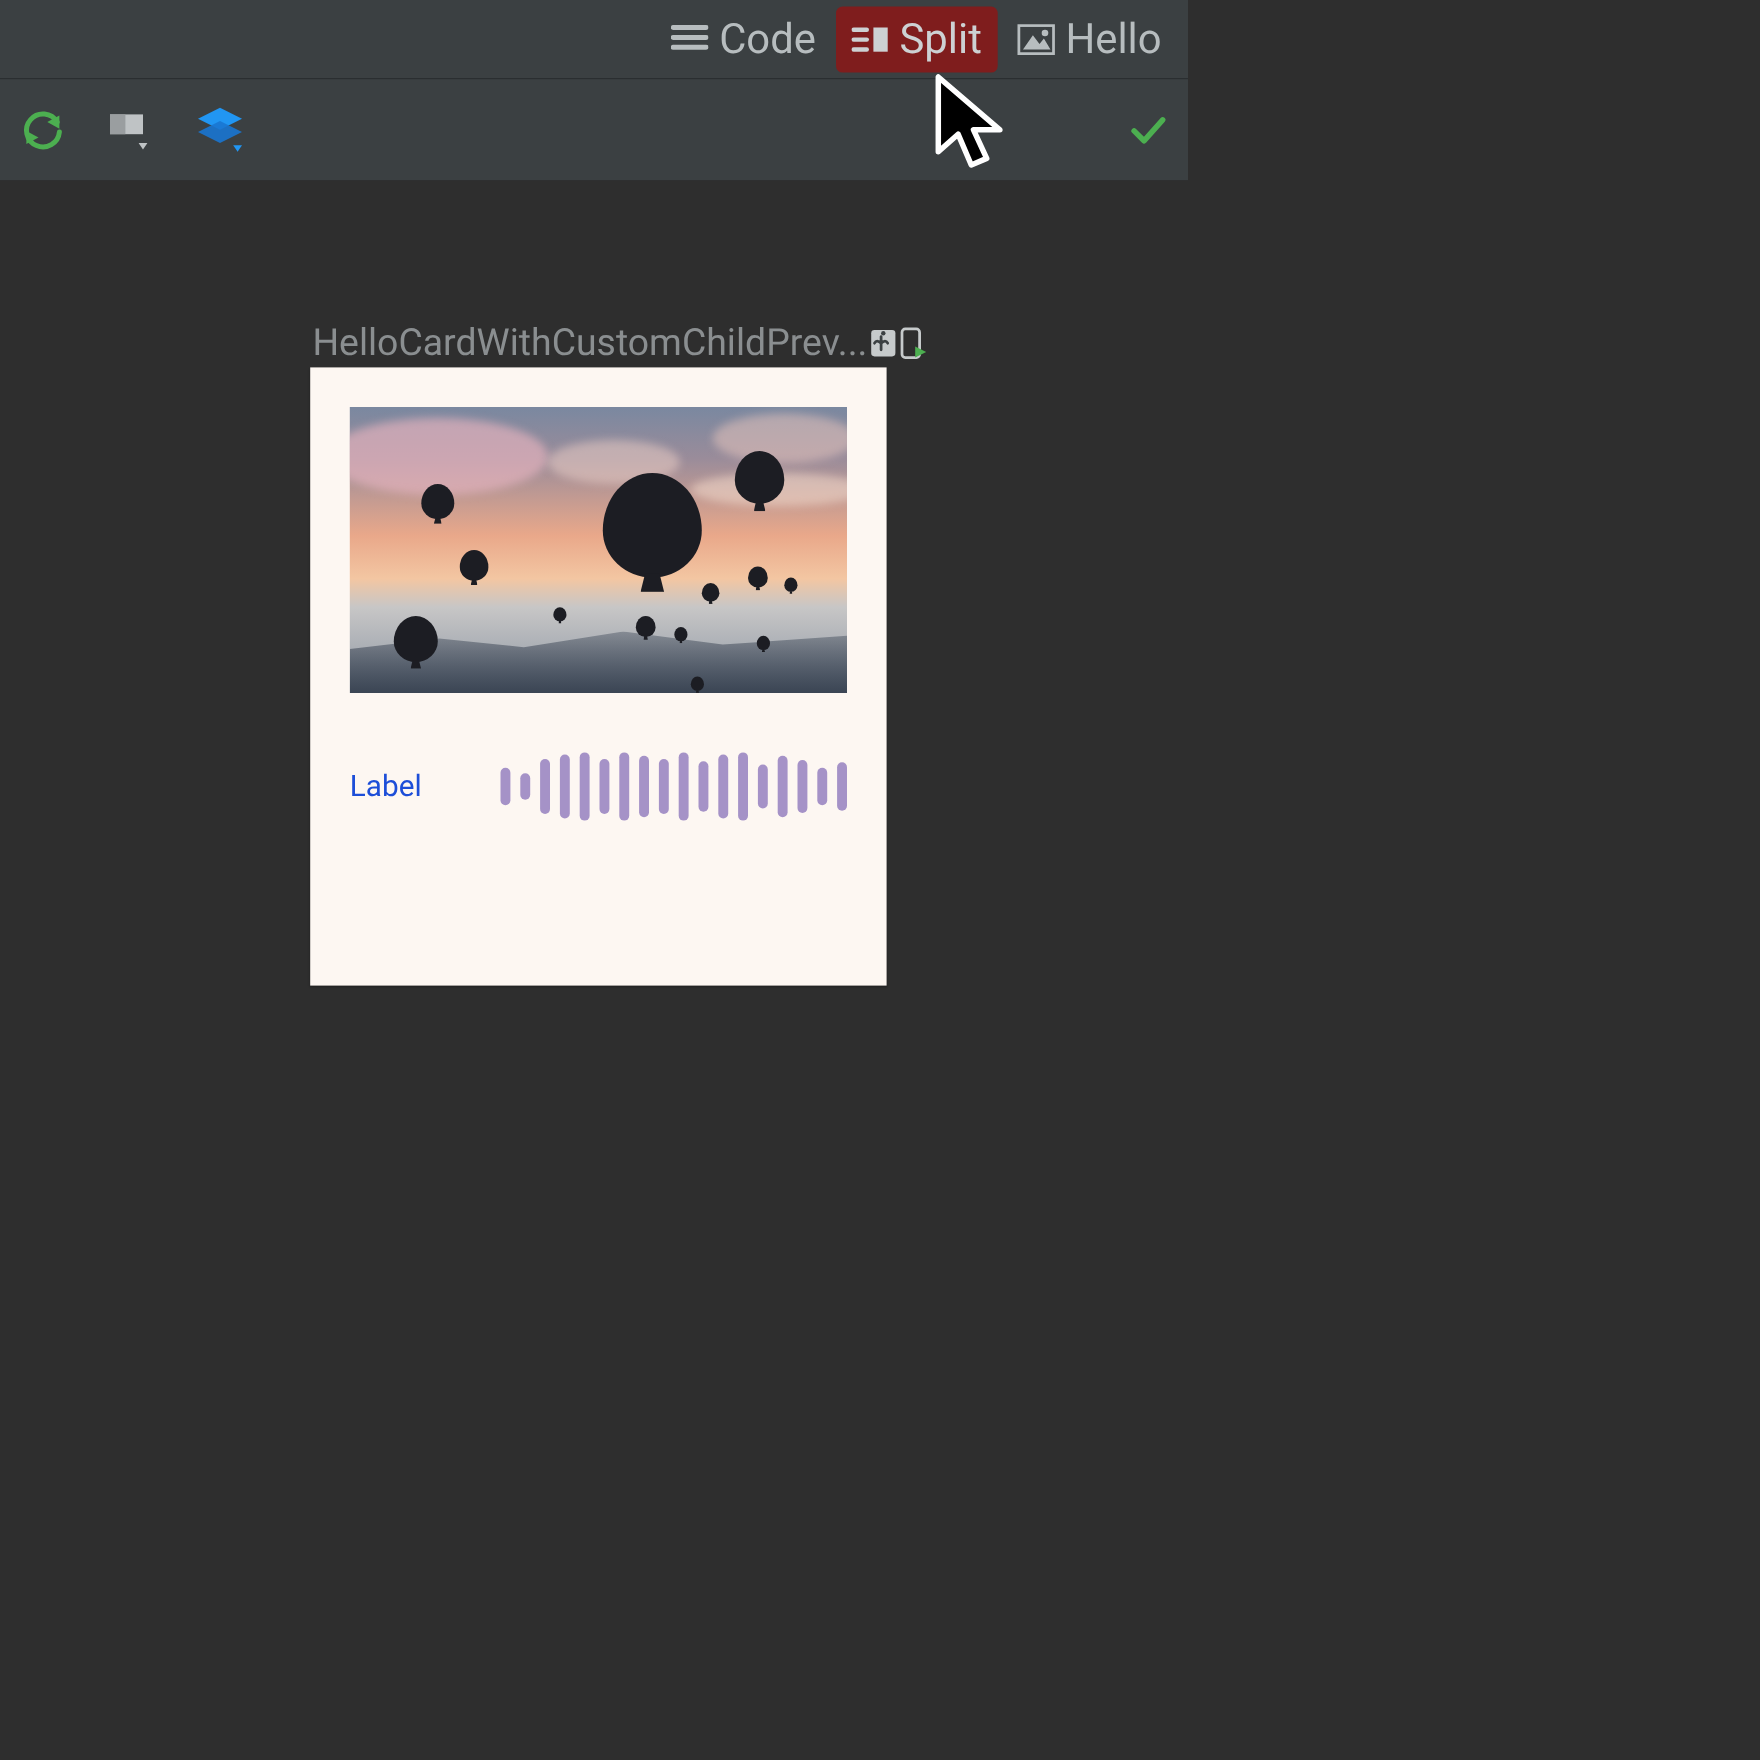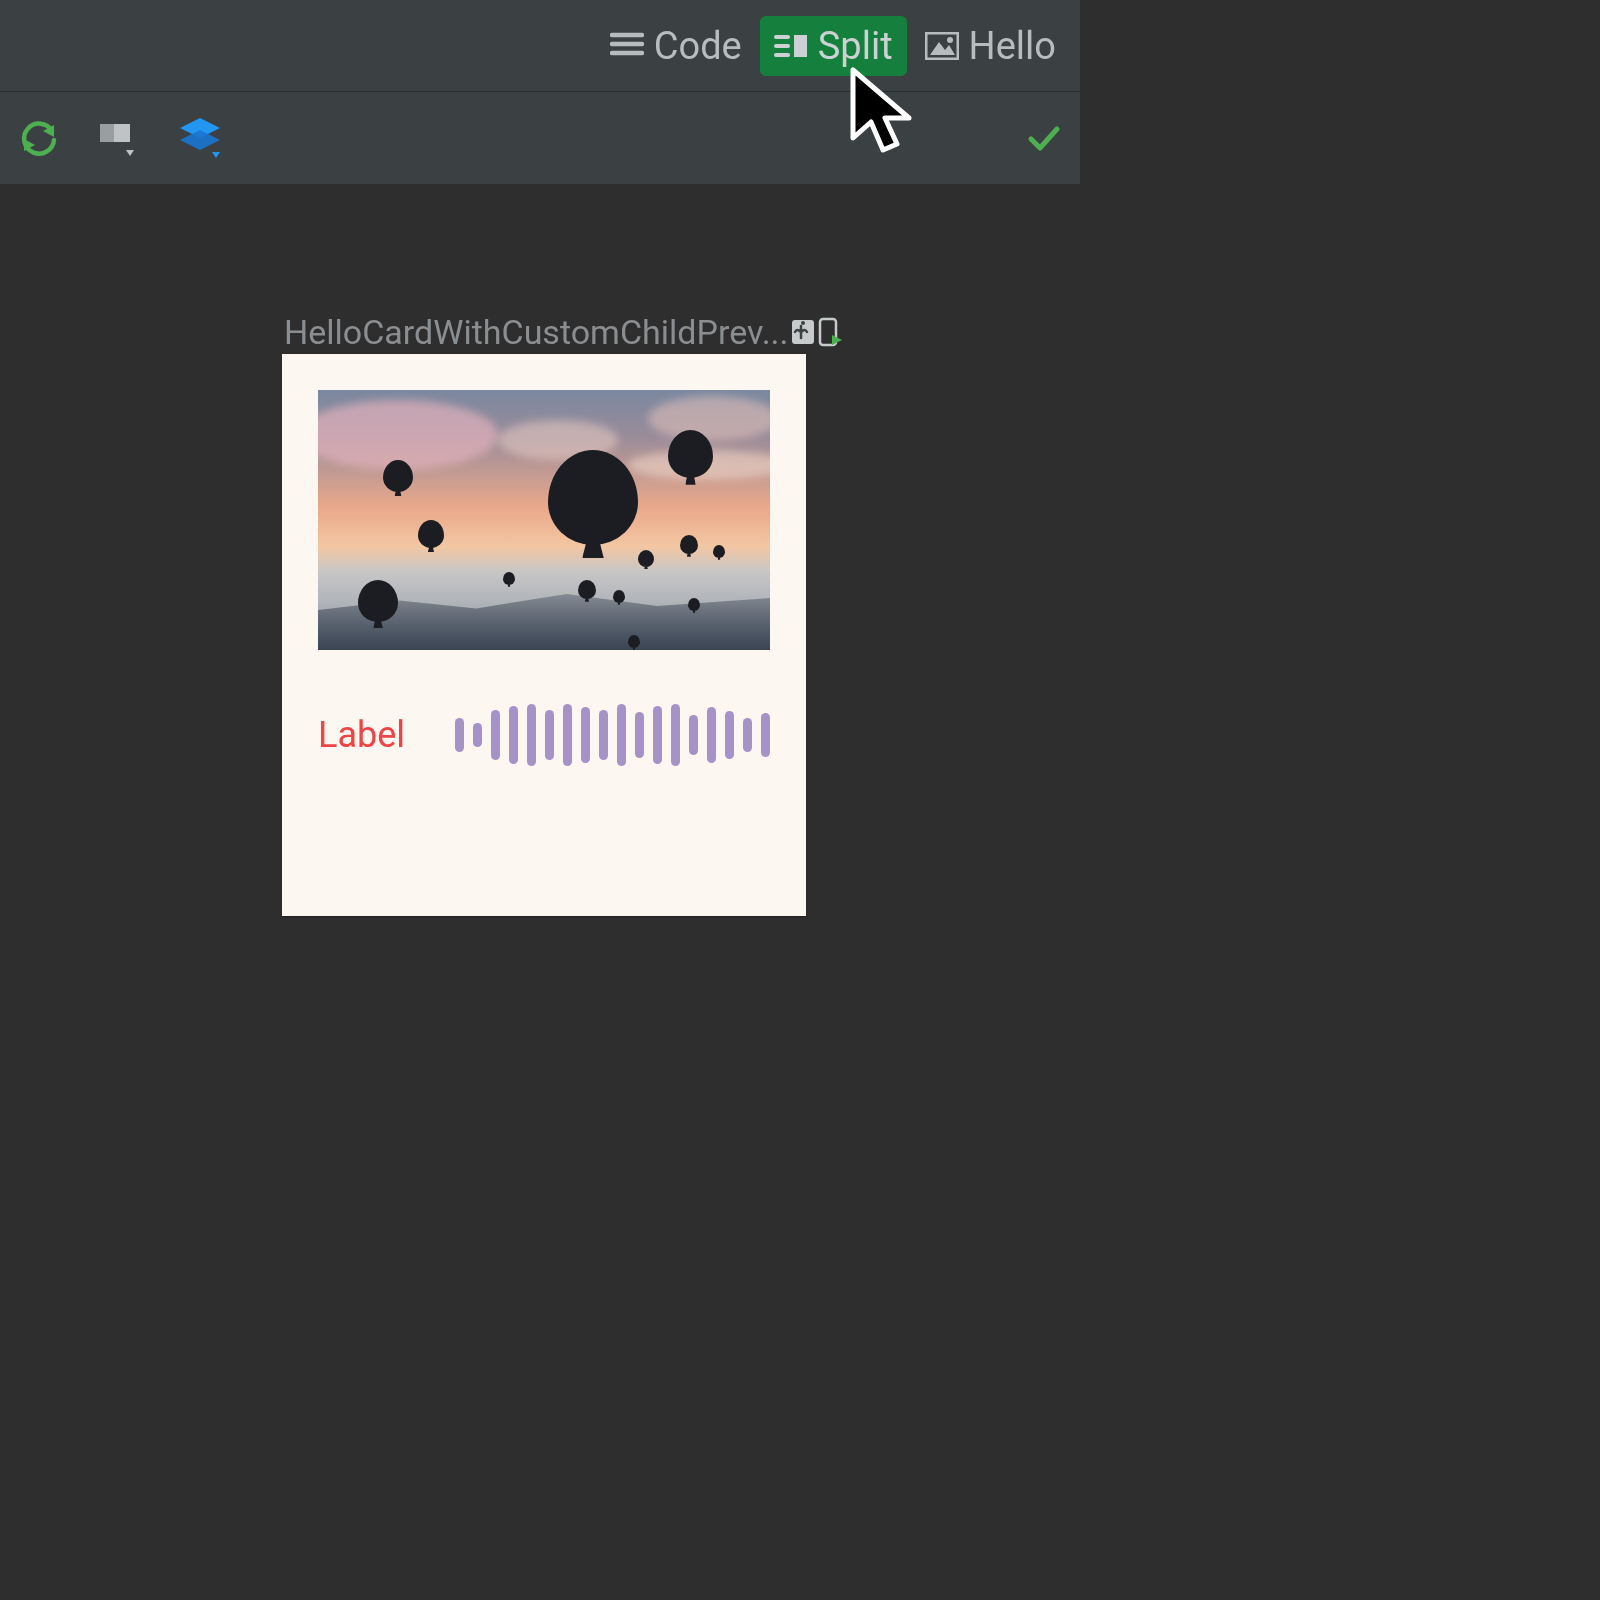--- a/index.html
+++ b/index.html
@@ -1,42 +1,42 @@
 <!DOCTYPE html>
 <html><head>
 <meta charset="utf-8">
 <style>
   * { box-sizing: border-box; margin: 0; padding: 0; }
   html, body { width: 1080px; height: 1080px; overflow: hidden; font-family: -apple-system, BlinkMacSystemFont, "Segoe UI", Roboto, sans-serif; }
   body { background: #2e2e2e; }
 
   
   .tabbar {
-    height: 92px;
+    height: 72px;
     background: #3b4042;
     display: flex;
     justify-content: flex-end;
     align-items: center;
     padding-right: 8px;
     border-bottom: 1px solid #2a2d2f;
   }
   .tab {
     display: flex;
     align-items: center;
     gap: 10px;
     padding: 8px 14px;
     margin: 0 2px;
     border-radius: 6px;
     cursor: pointer;
     color: #b7bdbf;
     font-size: 38px;
     font-weight: 400;
   }
   .tab.active {
-    background: #15803d;
+    background: #7f1d1d;
     color: #cdd1d3;
   }
   .tab .icon { display: inline-flex; }
 
   
   .toolbar {
     height: 92px;
     background: #3b4042;
     display: flex;
     align-items: center;
@@ -142,22 +142,22 @@
     clip-path: polygon(0 50%, 18% 38%, 35% 48%, 55% 30%, 75% 45%, 100% 35%, 100% 100%, 0 100%);
   }
 
   .card-row {
     display: flex;
     align-items: center;
     justify-content: space-between;
     margin-top: 54px;
   }
   .label {
-    font-size: 36px;
-    color: #ef4444;
+    font-size: 27px;
+    color: #1d4ed8;
   }
   .waveform {
     display: flex;
     align-items: center;
     gap: 9px;
   }
   .waveform span {
     width: 9px;
     background: #a592c7;
     border-radius: 5px;

